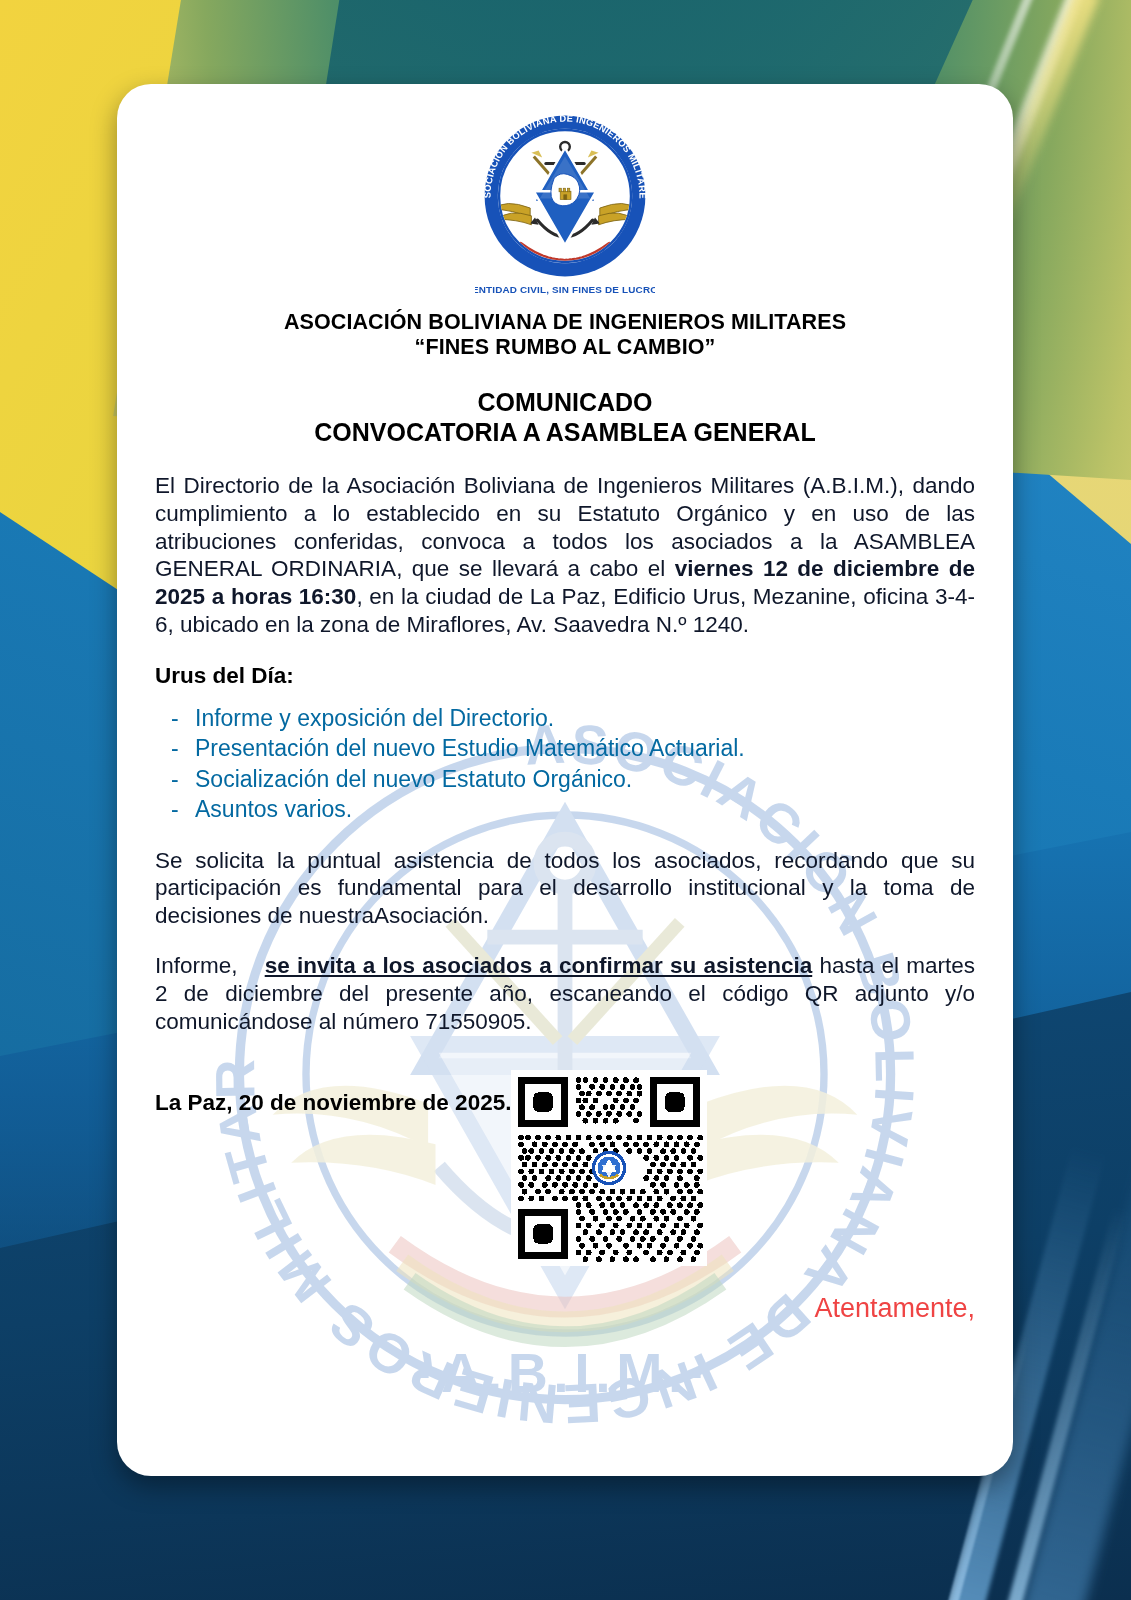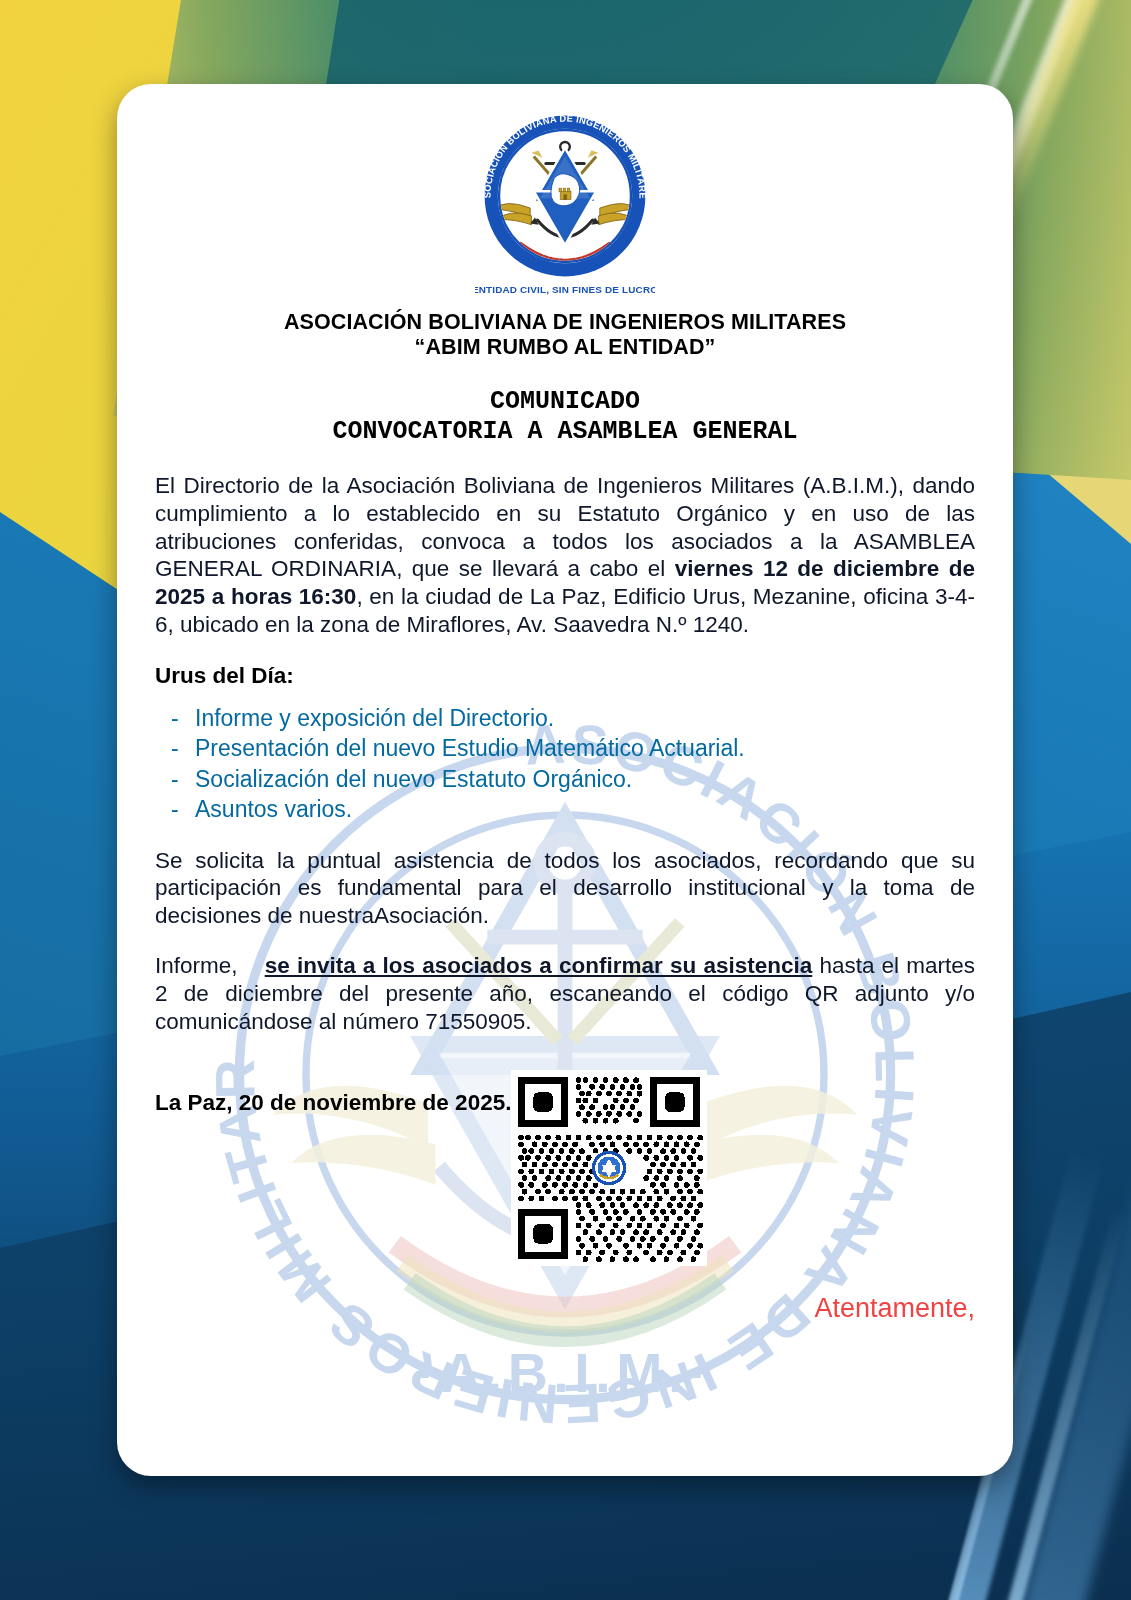--- a/index.html
+++ b/index.html
@@ -145,21 +145,20 @@
   }
 
   
   .doc-title{
     text-align:center;
     font-weight:bold;
     font-size:25px;
     line-height:1.22;
     color:#000;
     margin:26px 0 0 0;
-    font-family:Liberation Mono, monospace;
   }
 
   
   .para{
     font-size:22.5px;
     line-height:1.24;
     color:#0f172a;
     text-align:justify;
     margin:22px 0 0 0;
   }
@@ -355,21 +354,21 @@
         <text font-size="17" font-weight="bold" fill="#ffffff" font-family="'Liberation Sans',sans-serif" letter-spacing="1.6">
           <textPath href="#ring-bot" startOffset="50%" text-anchor="middle">·A.B.I.M.·</textPath>
         </text>
 
         <text x="150" y="312" text-anchor="middle" font-size="16.5" font-weight="bold" fill="#1752b8" font-family="'Liberation Sans',sans-serif" letter-spacing=".3">ENTIDAD CIVIL, SIN FINES DE LUCRO</text>
       </svg>
     </div>
 
     <div class="org-title">
       <div>ASOCIACIÓN BOLIVIANA DE INGENIEROS MILITARES</div>
-      <div>“ABIM RUMBO AL ENTIDAD”</div>
+      <div>“FINES RUMBO AL CAMBIO”</div>
     </div>
 
     <div class="doc-title">
       <div>COMUNICADO</div>
       <div>CONVOCATORIA A ASAMBLEA GENERAL</div>
     </div>
 
     <p class="para first"><span>El Directorio de la Asociación Boliviana de Ingenieros Militares (A.B.I.M.), dando cumplimiento a lo establecido en su Estatuto Orgánico y en uso de las atribuciones conferidas, convoca a todos los asociados a la ASAMBLEA GENERAL ORDINARIA, que se llevará a cabo el </span><b>viernes 12 de diciembre de 2025 a horas 16:30</b><span>, en la ciudad de La Paz, Edificio Urus, Mezanine, oficina 3-4-6, ubicado en la zona de Miraflores, Av. Saavedra N.º 1240.</span></p>
 
     <div class="section-head">Urus del Día:</div>

